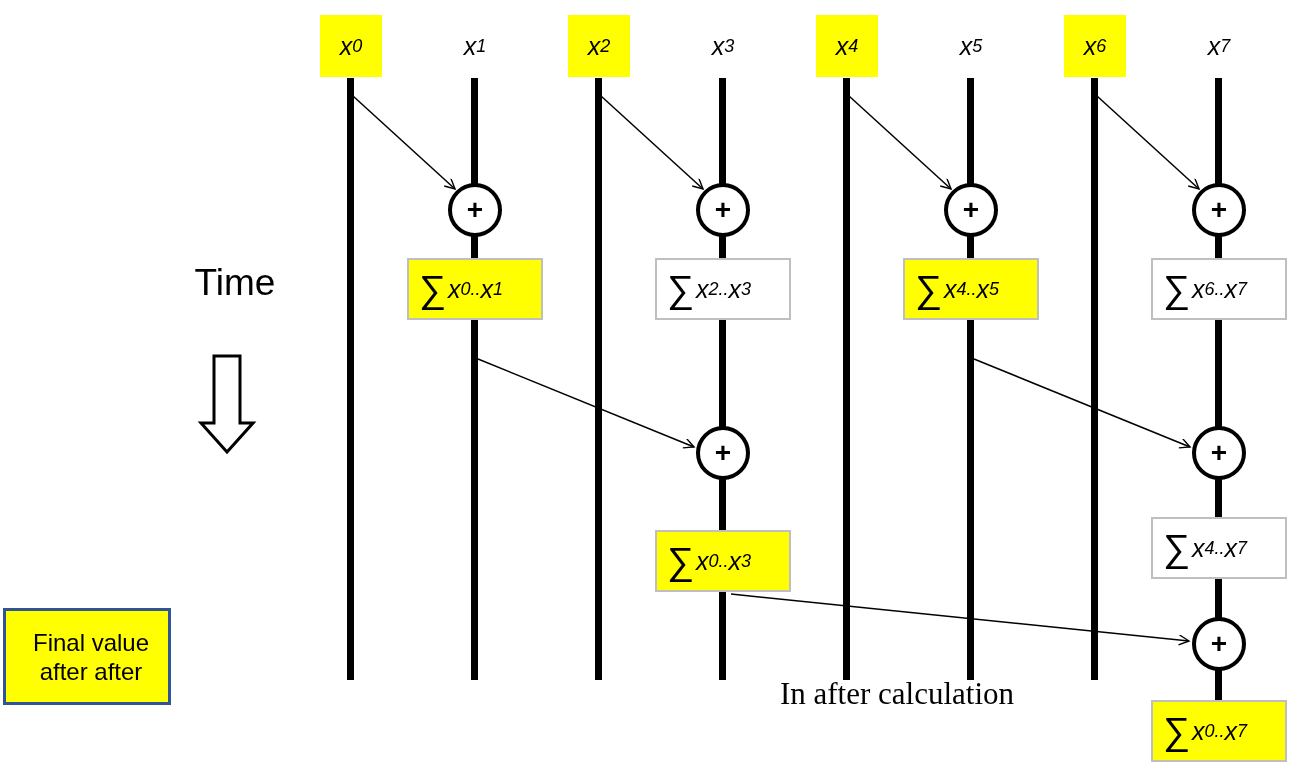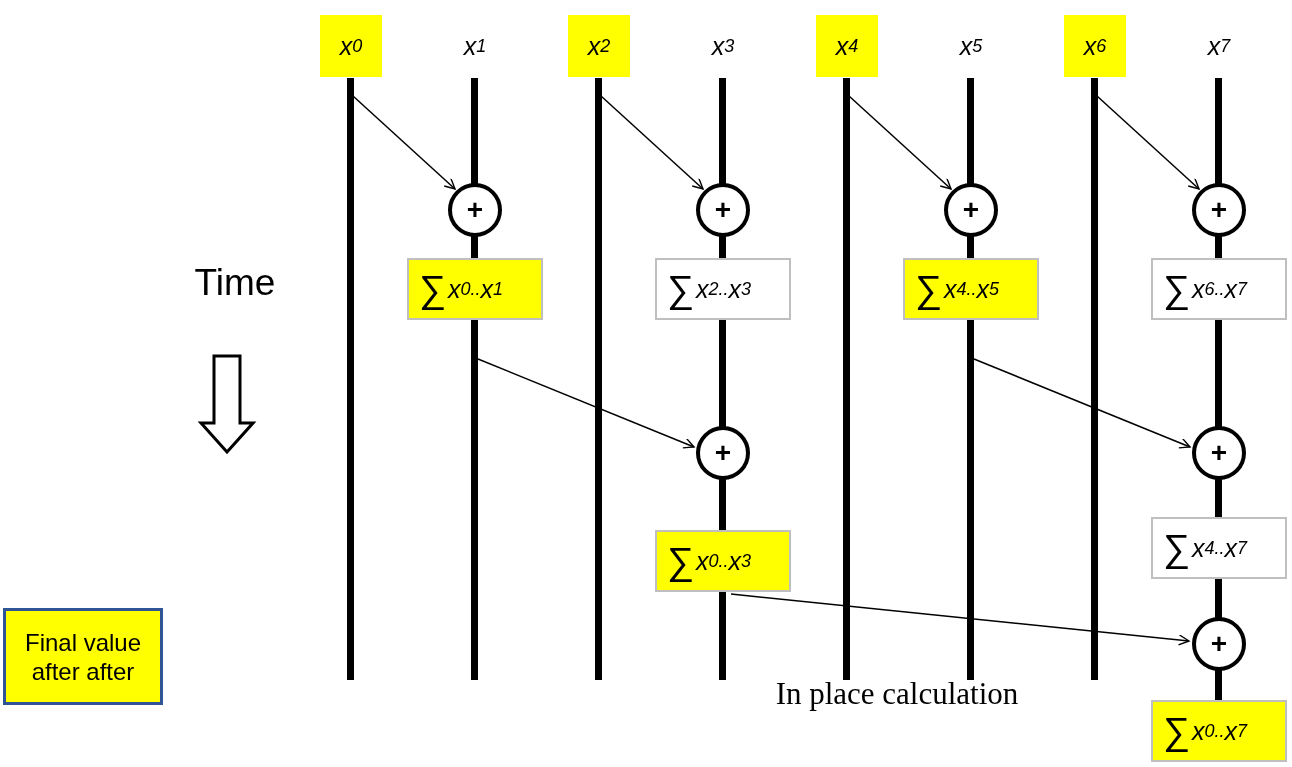--- a/index.html
+++ b/index.html
@@ -39,21 +39,21 @@
     font-family:Liberation Sans, sans-serif;font-size:37px;z-index:2;
   }
   .inplace-label{
     position:absolute;left:752px;top:676px;width:290px;text-align:center;
     font-family:"Liberation Serif",serif;font-size:31px;z-index:2;
   }
   .final-box{
     position:absolute;left:3px;top:608px;width:154px;height:91px;
     background:#FFFF00;border:3px solid #2F5597;z-index:2;
     display:flex;flex-direction:column;align-items:center;justify-content:center;
-    font-size:24px;line-height:29px;text-align:center;
+    font-size:24px;line-height:29px;text-align:center;padding-left:8px;
   }
   svg.overlay{position:absolute;left:0;top:0;z-index:3;pointer-events:none;}
 </style>
 </head>
 <body>
 
 <div class="canvas">
 
   <div class="vline" style="left:347px;height:602px"></div>
   <div class="vline" style="left:471px;height:602px"></div>
@@ -167,21 +167,21 @@
 
   <div class="sum yellow" style="left:1151px;top:700px">
       <span class="sigma">∑</span>
       <span class="var">x</span>
       <sub>0..</sub>
       <span class="var">x</span>
       <sub>7</sub>
     </div>
 
   <div class="time-label">Time</div>
-  <div class="inplace-label">In place calculation</div>
+  <div class="inplace-label">In after calculation</div>
   <div class="final-box">
     <span>Final value</span>
     <span>after after</span>
   </div>
 
   <svg class="overlay" width="1292" height="767" viewBox="0 0 1292 767">
     <defs>
       <marker id="openArrow" markerWidth="14" markerHeight="12" refX="11" refY="5" orient="auto" markerUnits="userSpaceOnUse">
         <path d="M1,0 L11,5 L1,10" fill="none" stroke="#000" stroke-width="1.4"></path>
       </marker>

